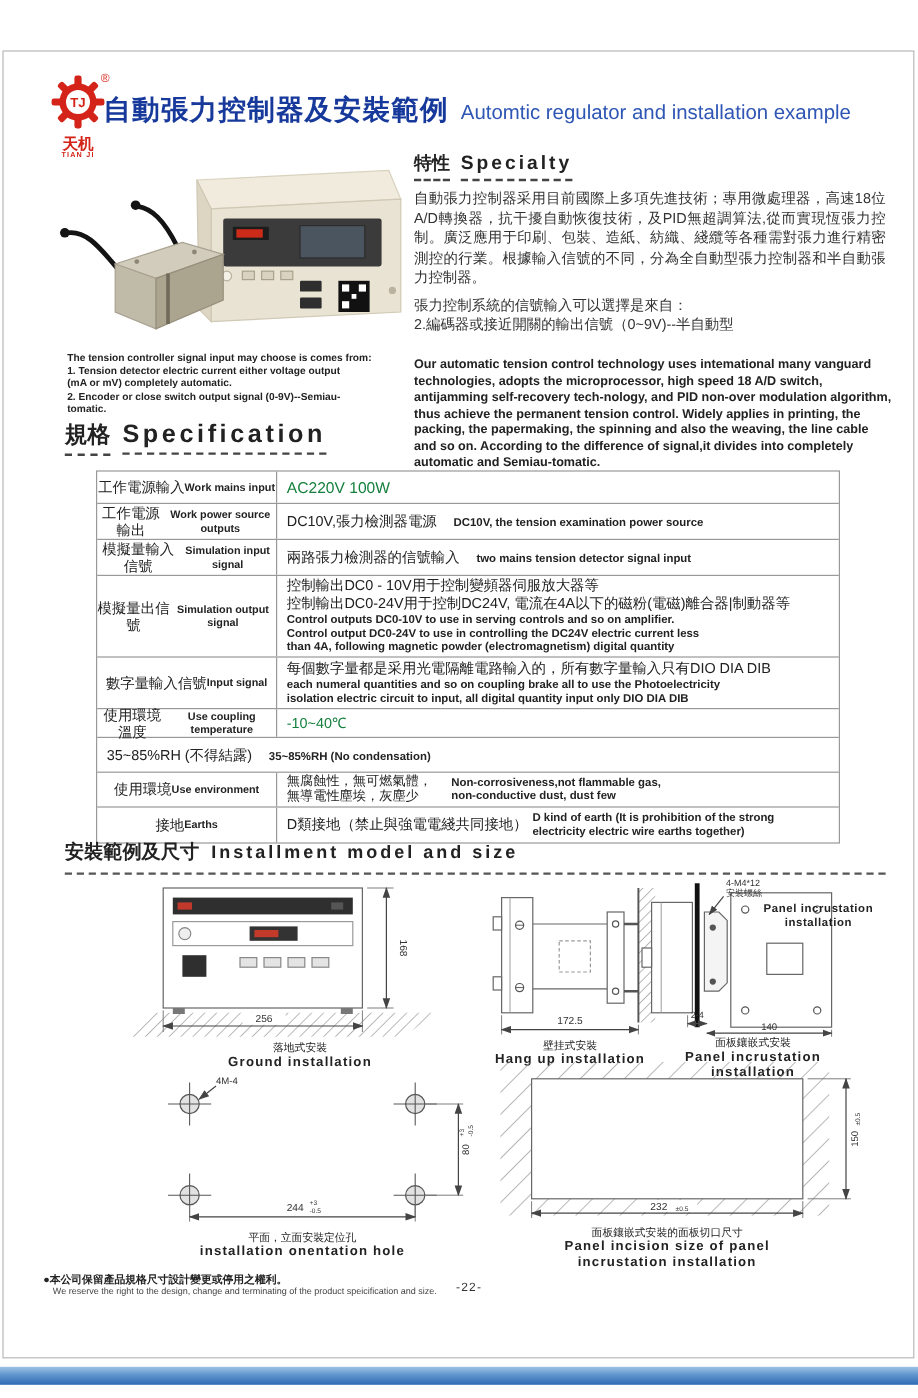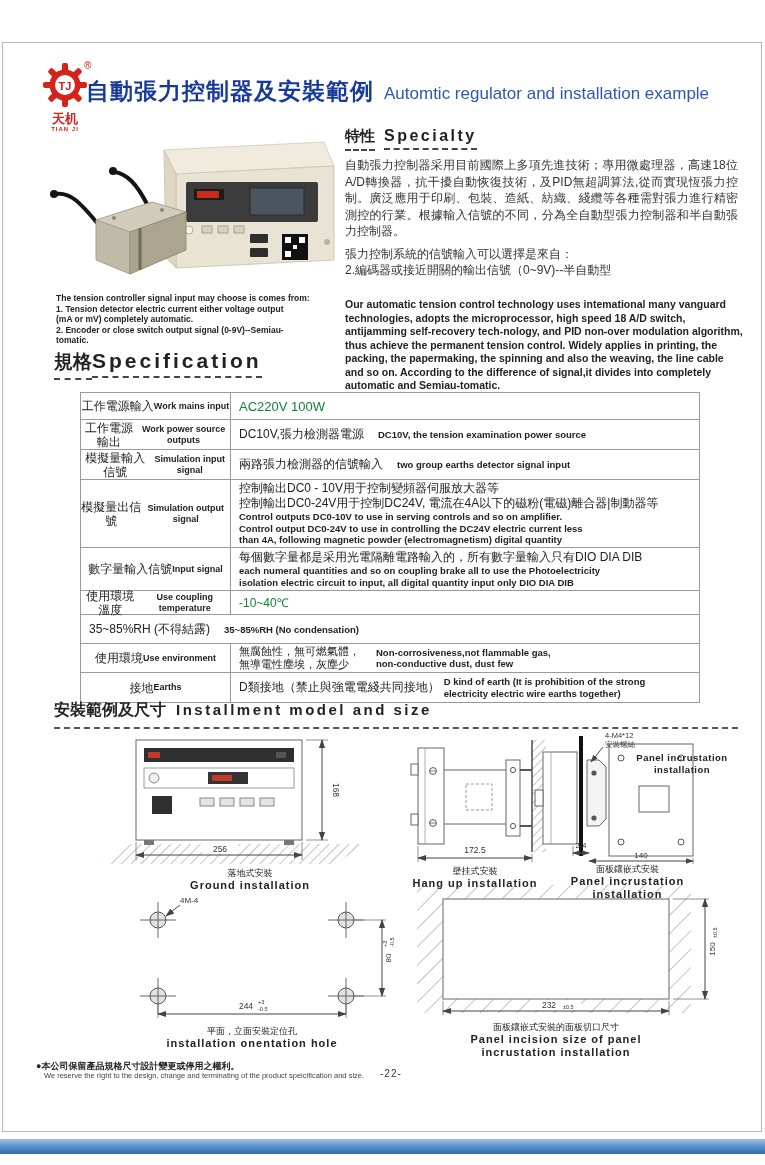--- a/index.html
+++ b/index.html
@@ -17,21 +17,21 @@
   .title-en{color:#2e56b4;font-size:17px;}
   
   .sp-head{left:345px;top:127px;display:flex;align-items:baseline;gap:9px;}
   .h-cn{font-size:15px;font-weight:bold;border-bottom:2px dashed #444;padding-bottom:3px;}
   .h-en{font-size:16px;font-weight:bold;letter-spacing:2.5px;border-bottom:2px dashed #444;padding-bottom:3px;}
   .sp-p1{left:345px;top:157px;width:393px;font-size:12px;line-height:16.5px;text-align:justify;color:#333;}
   .sp-p2{left:345px;top:246px;width:393px;font-size:12px;line-height:16px;color:#333;}
   .sp-pen{left:345px;top:298px;width:398px;font-size:10.5px;line-height:13.5px;font-weight:bold;color:#222;}
   .photo-note{left:56px;top:293px;width:300px;font-size:8.5px;font-weight:bold;line-height:10.5px;color:#222;}
   
-  .spec-head{left:54px;top:349px;display:flex;align-items:baseline;gap:0;}
+  .spec-head{left:54px;top:349px;display:flex;align-items:baseline;gap:10px;}
   .h2-cn{font-size:19px;font-weight:bold;border-bottom:2.5px dashed #444;padding-bottom:3px;}
   .h2-en{font-size:21px;font-weight:bold;letter-spacing:3px;border-bottom:2.5px dashed #444;padding-bottom:3px;}
   .spec-table{left:80px;top:392px;width:620px;border:1px solid #999;box-sizing:border-box;}
   .s-row{display:flex;border-top:1px solid #999;box-sizing:border-box;}
   .s-row:first-child{border-top:none;}
   .s-label{width:150px;border-right:1px solid #999;display:flex;flex-direction:row;
            justify-content:center;align-items:center;text-align:center;box-sizing:border-box;}
   .s-cn{font-size:12px;color:#222;line-height:14px;}
   .s-en{font-size:9px;font-weight:bold;line-height:11px;}
   .s-val{flex:1;display:flex;flex-direction:column;justify-content:center;padding:2px 8px;box-sizing:border-box;}
@@ -170,21 +170,21 @@
       </div>
     </div>
     <div class="s-row" style="height:30px">
       <div class="s-label">
         <div class="s-cn">模擬量輸入信號</div>
         <div class="s-en">Simulation input signal</div>
       </div>
       <div class="s-val">
         <div class="v-inline">
           <span class="v-cn">兩路張力檢測器的信號輸入</span>
-          <span class="v-en">two group earths detector signal input</span>
+          <span class="v-en">two mains tension detector signal input</span>
         </div>
       </div>
     </div>
     <div class="s-row" style="height:68px">
       <div class="s-label">
         <div class="s-cn">模擬量出信號</div>
         <div class="s-en">Simulation output signal</div>
       </div>
       <div class="s-val">
         <div class="v-cn">控制輸出DC0 - 10V用于控制變頻器伺服放大器等</div>

